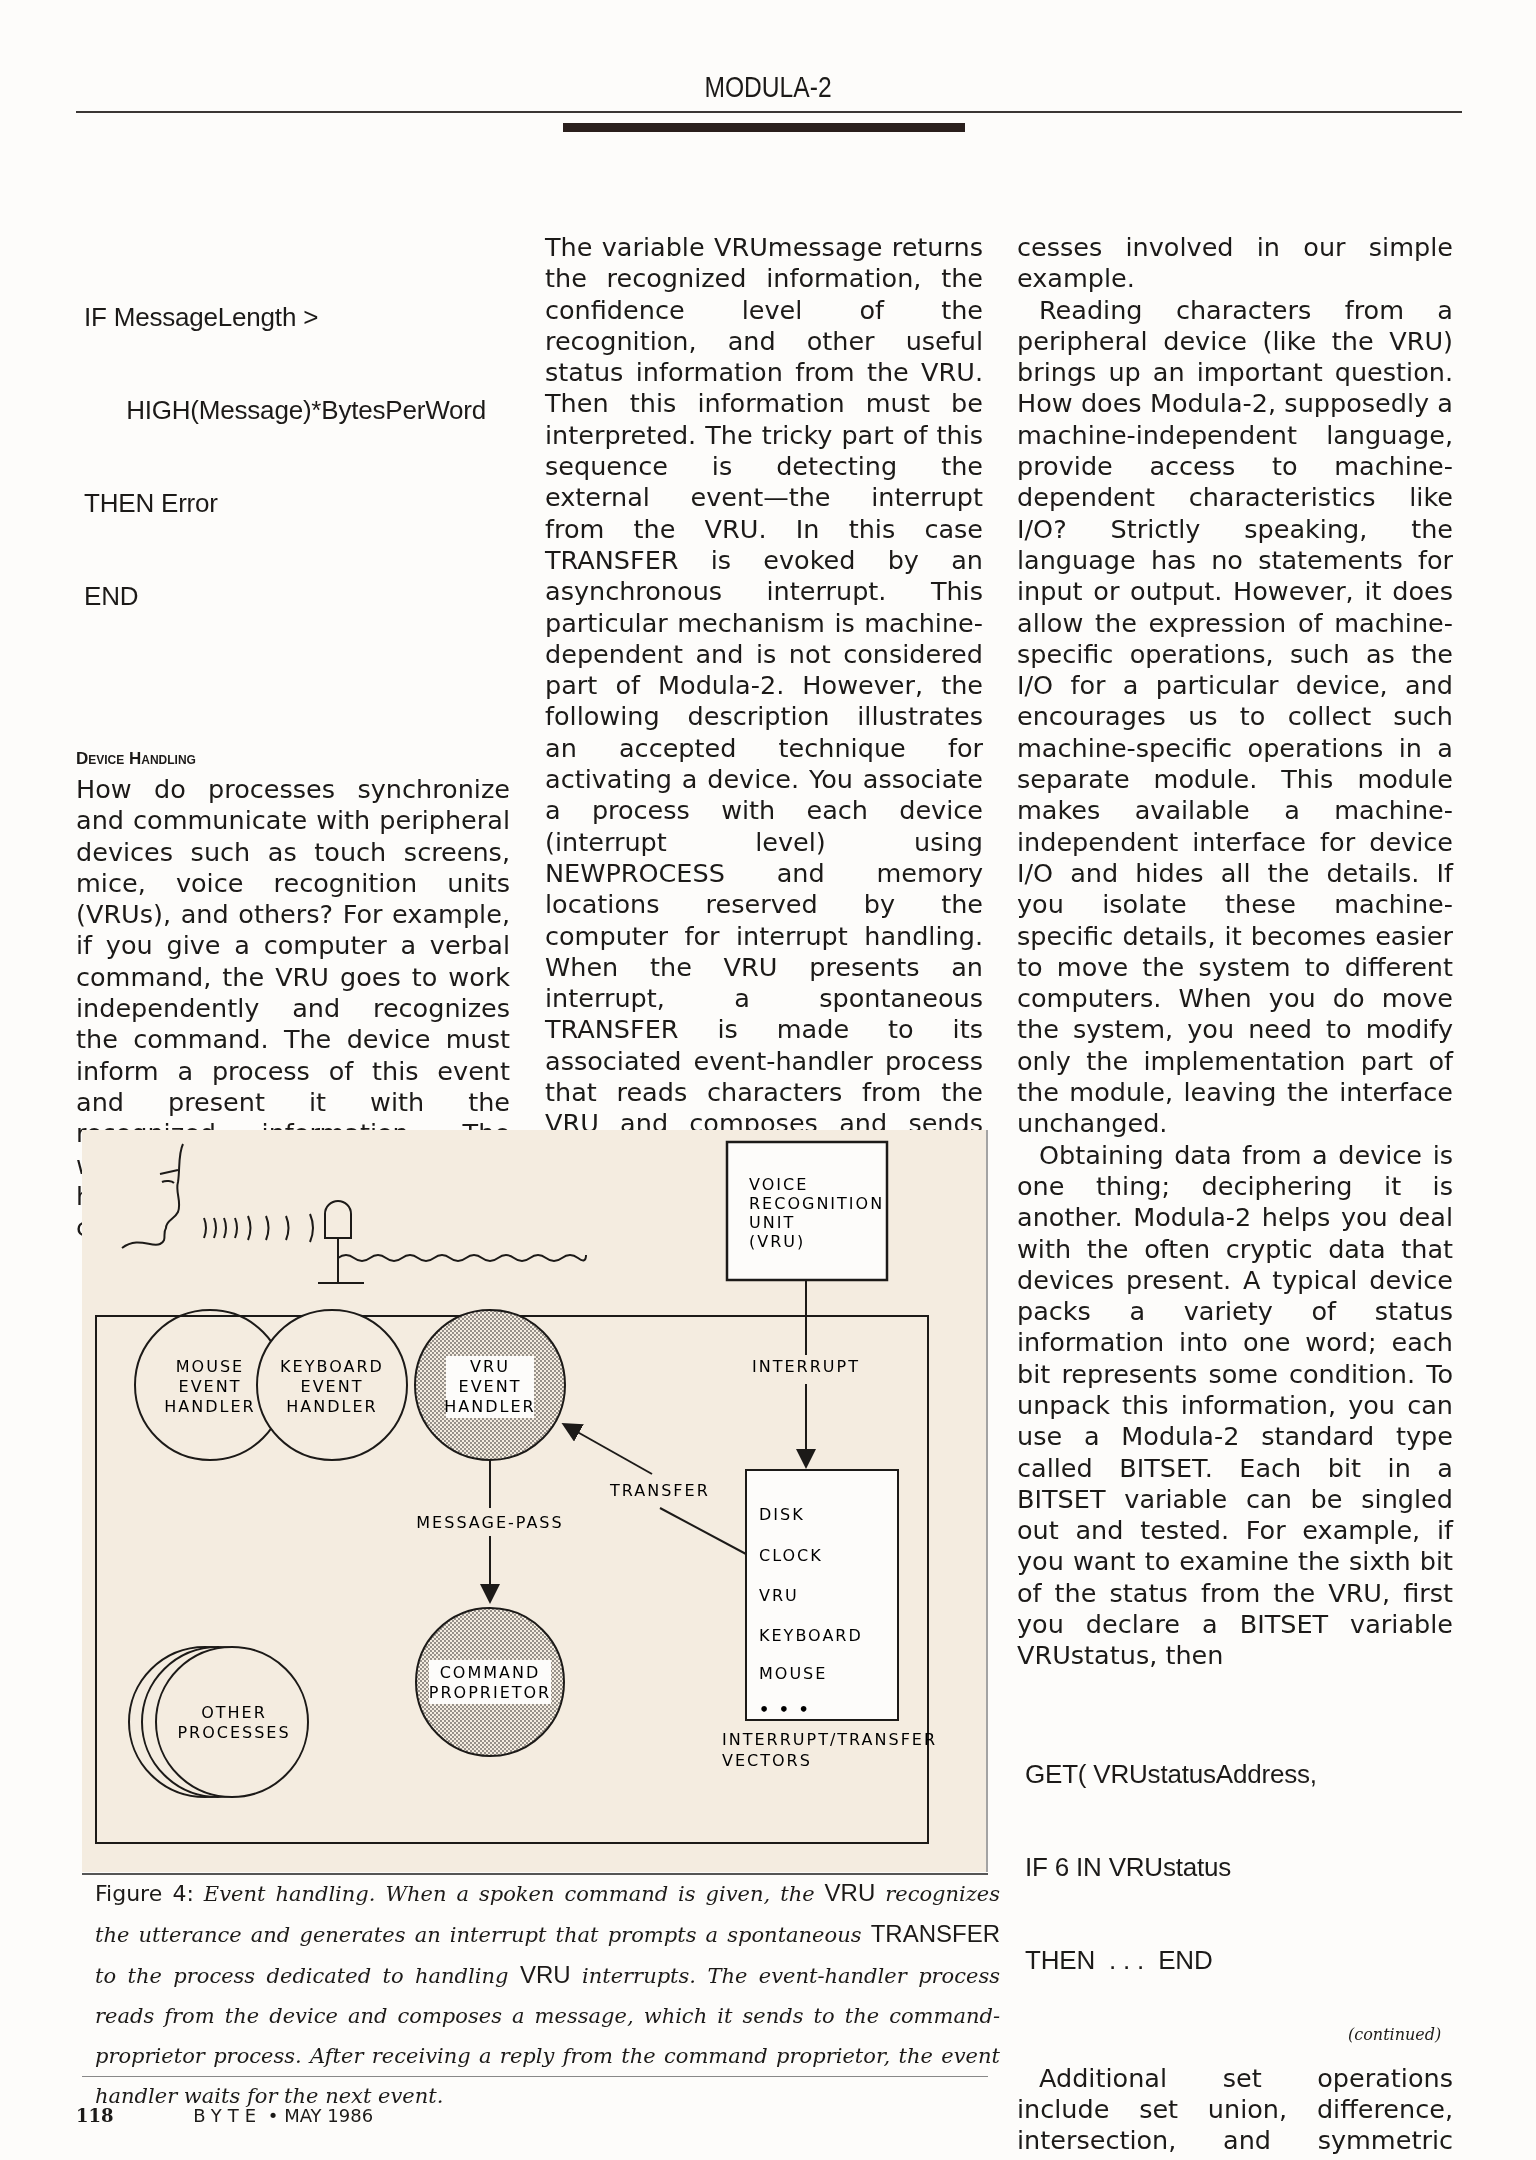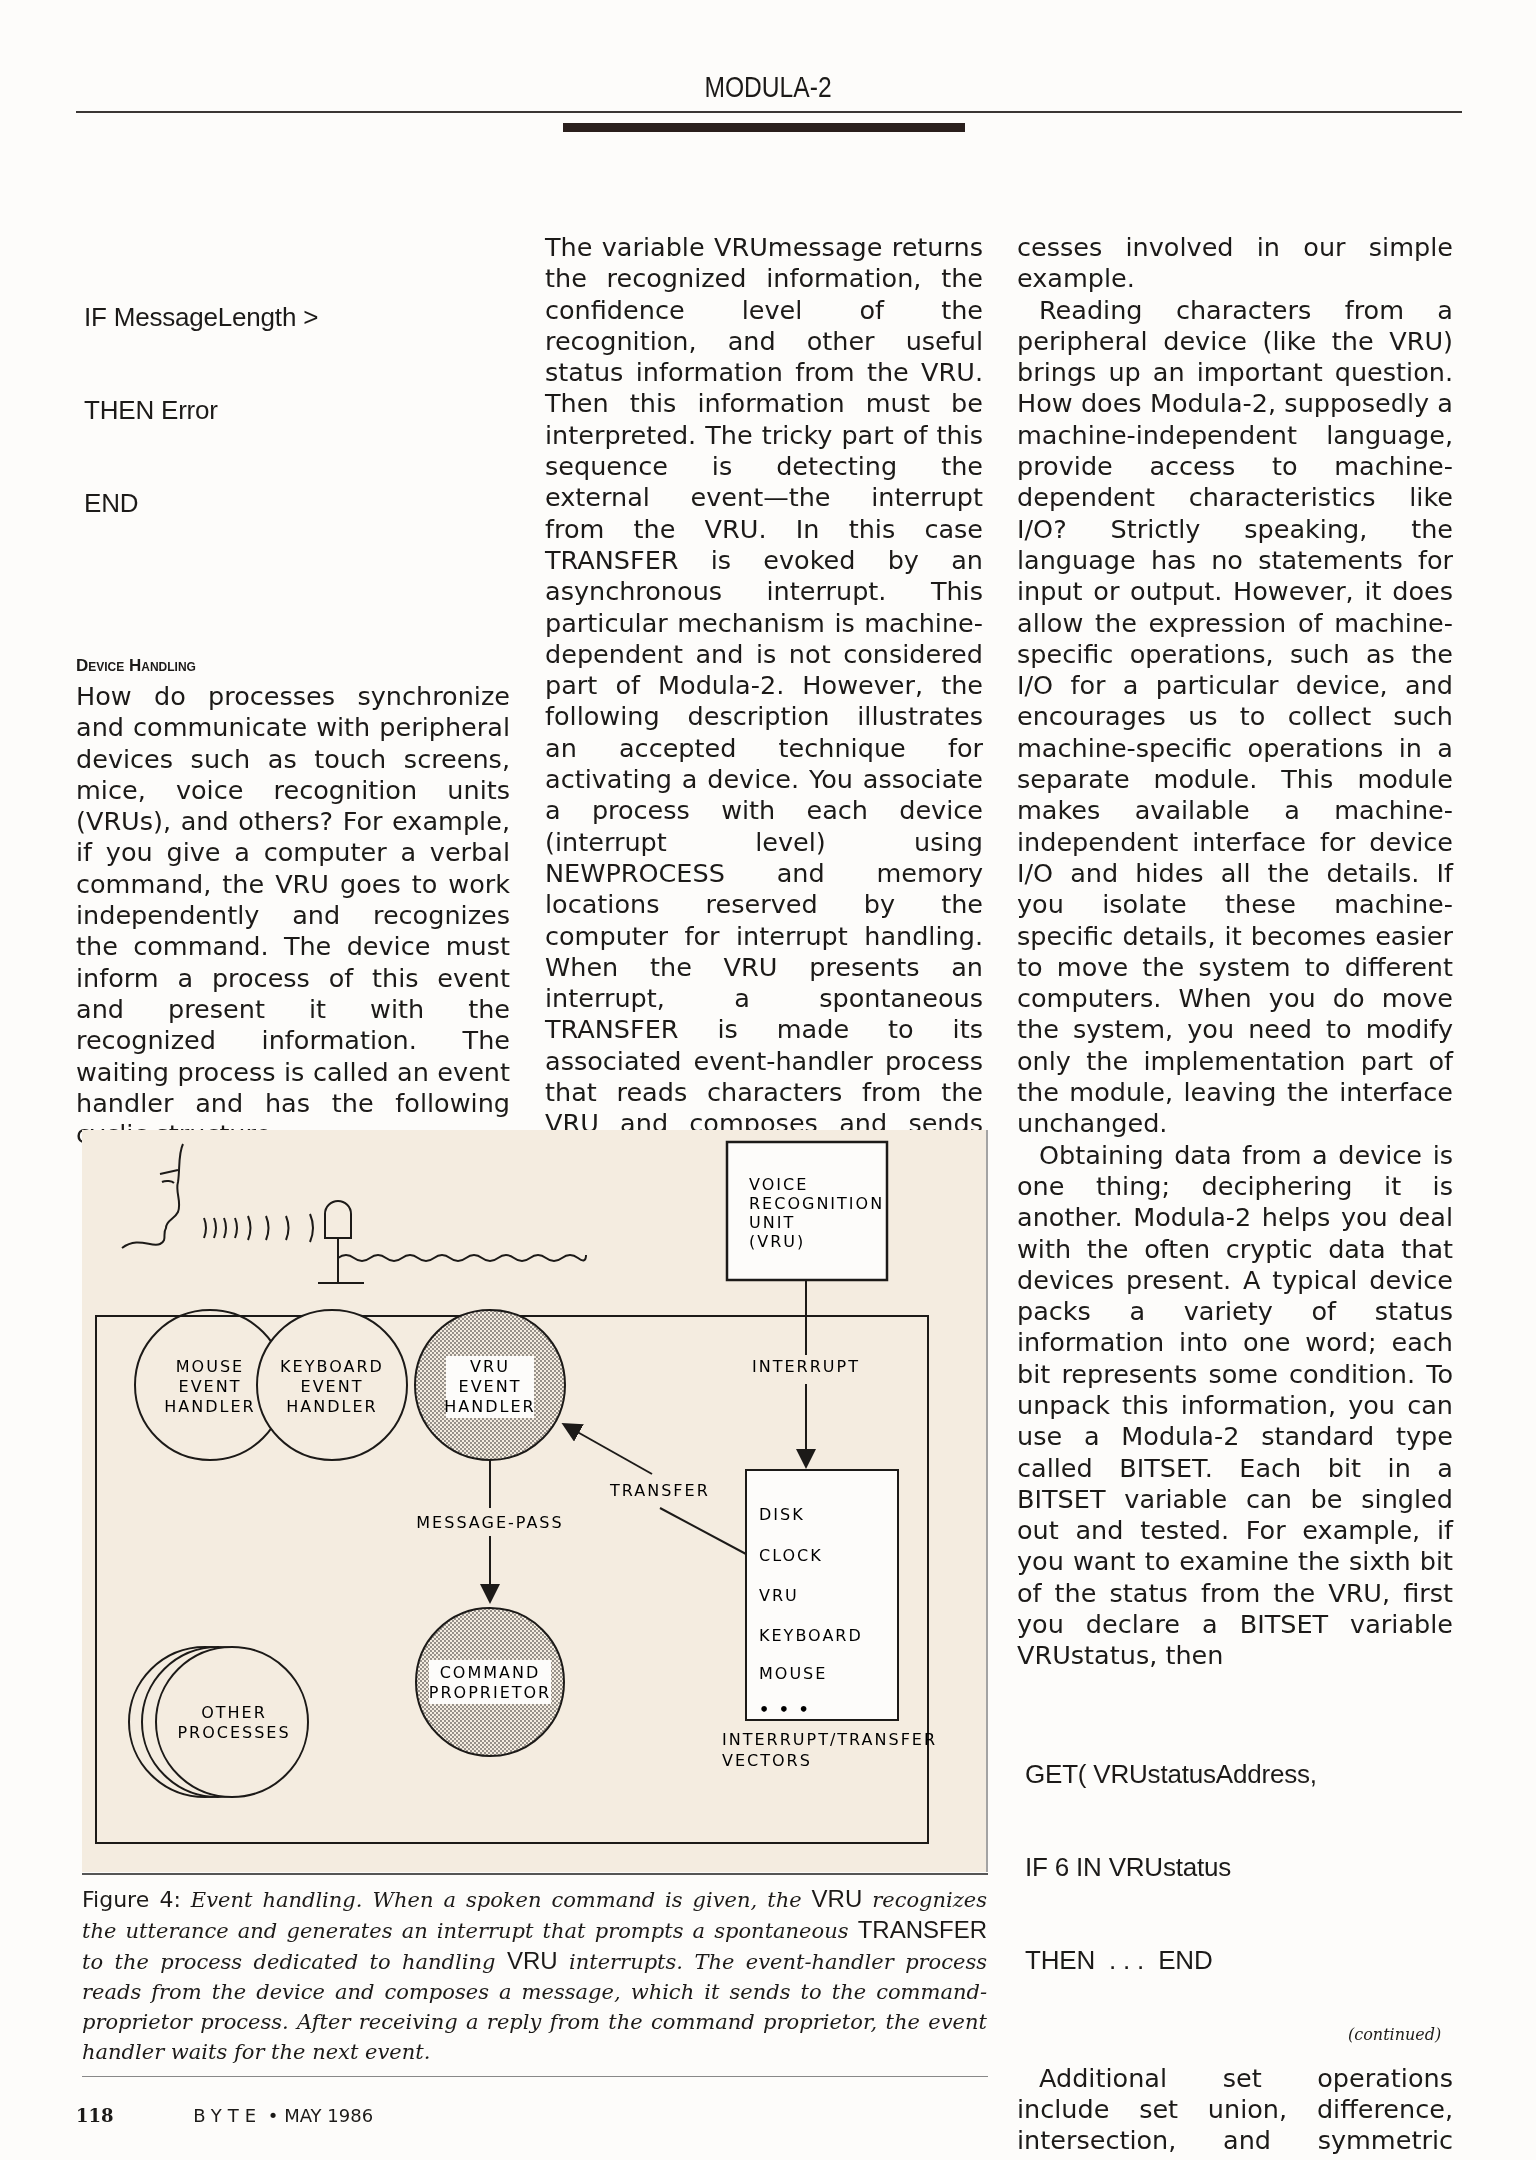--- a/index.html
+++ b/index.html
@@ -29,23 +29,23 @@
   }
 
   .figure {
     position: absolute; left: 82px; top: 1130px; width: 906px; height: 742px;
     background: #f4ece0; border-right: 2px solid #a3a3a3; box-sizing: border-box;
   }
   .figure svg { position: absolute; left: 0; top: 0; }
   .fig-bottom-rule { position: absolute; left: 82px; top: 1873px; width: 906px; height: 2px; background: #555; }
 
   .caption {
-    position: absolute; left: 82px; top: 1873px; width: 905px;
-    font-family: "DejaVu Serif", serif; font-style: italic; font-size: 21px; line-height: 30px;
-    padding-top: 11px; text-align: justify;
+    position: absolute; left: 95px; top: 1873px; width: 905px;
+    font-family: "DejaVu Serif", serif; font-style: italic; font-size: 21px; line-height: 40px;
+    padding-top: 0; text-align: justify;
   }
   .caption .lead { font-style: normal; font-family: "DejaVu Sans", sans-serif; font-size: 22px; }
   .caption .up { font-style: normal; font-family: "Liberation Sans", sans-serif; font-size: 24px; }
   .caption-rule { position: absolute; left: 82px; top: 2076px; width: 906px; height: 1px; background: #888; }
 
   .continued {
     position: absolute; left: 1348px; top: 2025px; font-family: "DejaVu Serif", serif;
     font-style: italic; font-size: 16px;
   }
   .folio { position: absolute; left: 76px; top: 2105px; font-size: 18px; }
@@ -56,20 +56,21 @@
 </head>
 <body>
 
 <div class="running-head">MODULA-2</div>
 <div class="head-rule"></div>
 <div class="head-bar"></div>
 
 <div class="col col-1">
   <div class="code">
     <div>IF MessageLength &gt;</div>
+    <div>      HIGH(Message)*BytesPerWord</div>
     <div>THEN Error</div>
     <div>END</div>
   </div>
   <div class="gap"></div>
   <div class="heading">Device Handling</div>
   <p>How do processes synchronize and communicate with peripheral devices such as touch screens, mice, voice recognition units (VRUs), and others? For example, if you give a computer a verbal command, the VRU goes to work independently and recognizes the command. The device must inform a process of this event and present it with the recognized information. The waiting process is called an event handler and has the following cyclic structure:</p>
   <div class="gap"></div>
   <div class="code">
     <div>Initialize;</div>
     <div>LOOP</div>

